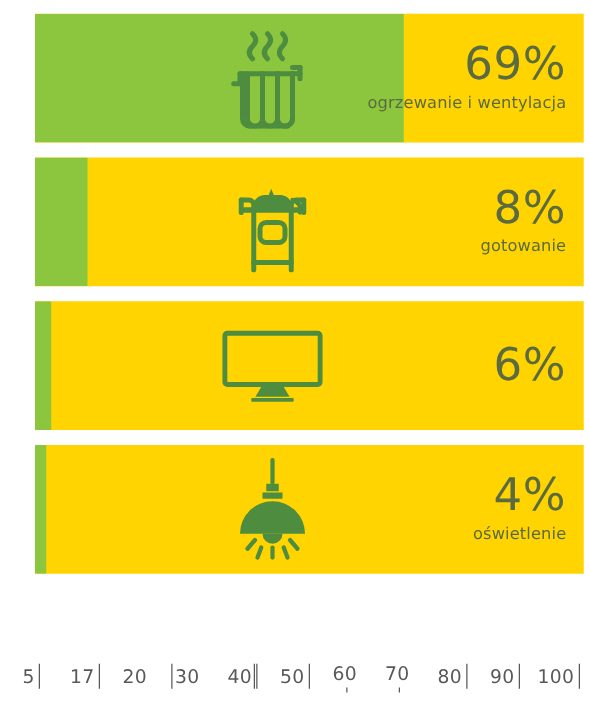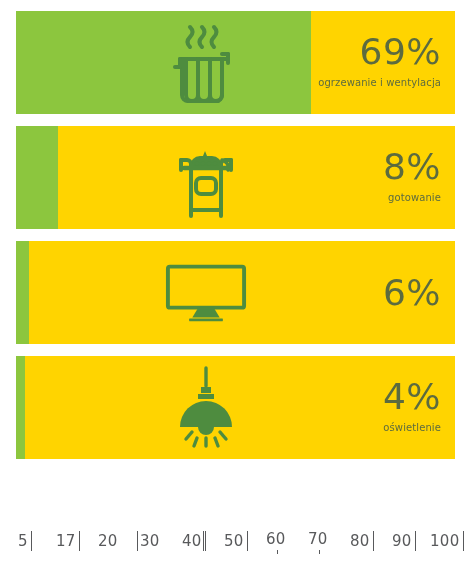--- a/index.html
+++ b/index.html
@@ -30,20 +30,21 @@
     width: 439px;
   }
 
   .bar-row {
     position: relative;
     width: 439px;
     height: 103px;
     margin-bottom: 12px;
     background: #ffd400;
     overflow: hidden;
+    margin-left: 12px;
   }
 
   .bar-fill {
     position: absolute;
     left: 0;
     top: 0;
     height: 100%;
     background: #8cc63e;
   }
 
@@ -81,26 +82,27 @@
   .bar-pct {
     display: block;
     font-size: 36px;
     line-height: 38px;
     color: #5c6b3f;
     font-weight: 400;
     letter-spacing: 0.5px;
   }
   .bar-label {
     display: block;
-    font-size: 10px;
+    font-size: 13px;
     line-height: 20px;
     color: #5c6b3f;
     margin-top: 2px;
     letter-spacing: 0.1px;
     white-space: nowrap;
+    text-align: center;
   }
 
   
   .axis {
     position: absolute;
     left: 0;
     top: 528px;
     width: 472px;
     height: 34px;
   }

